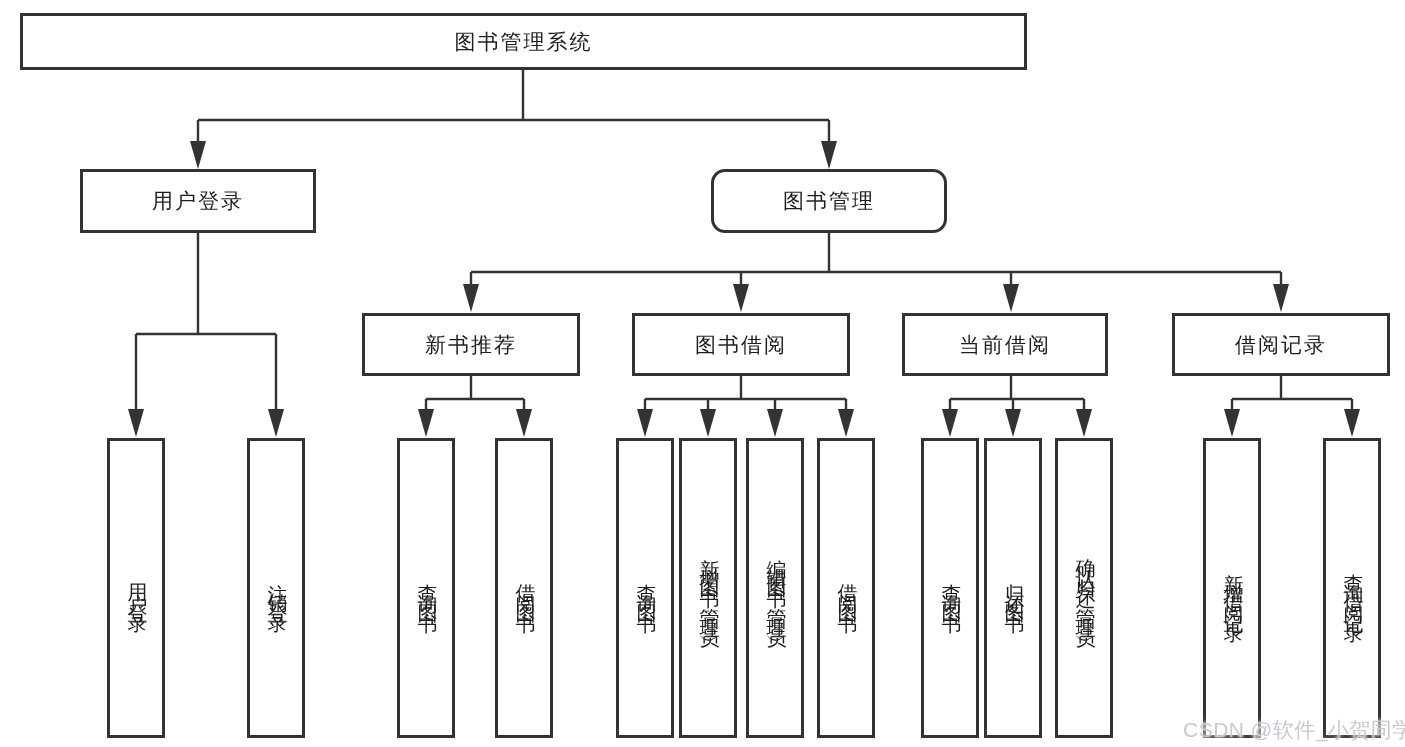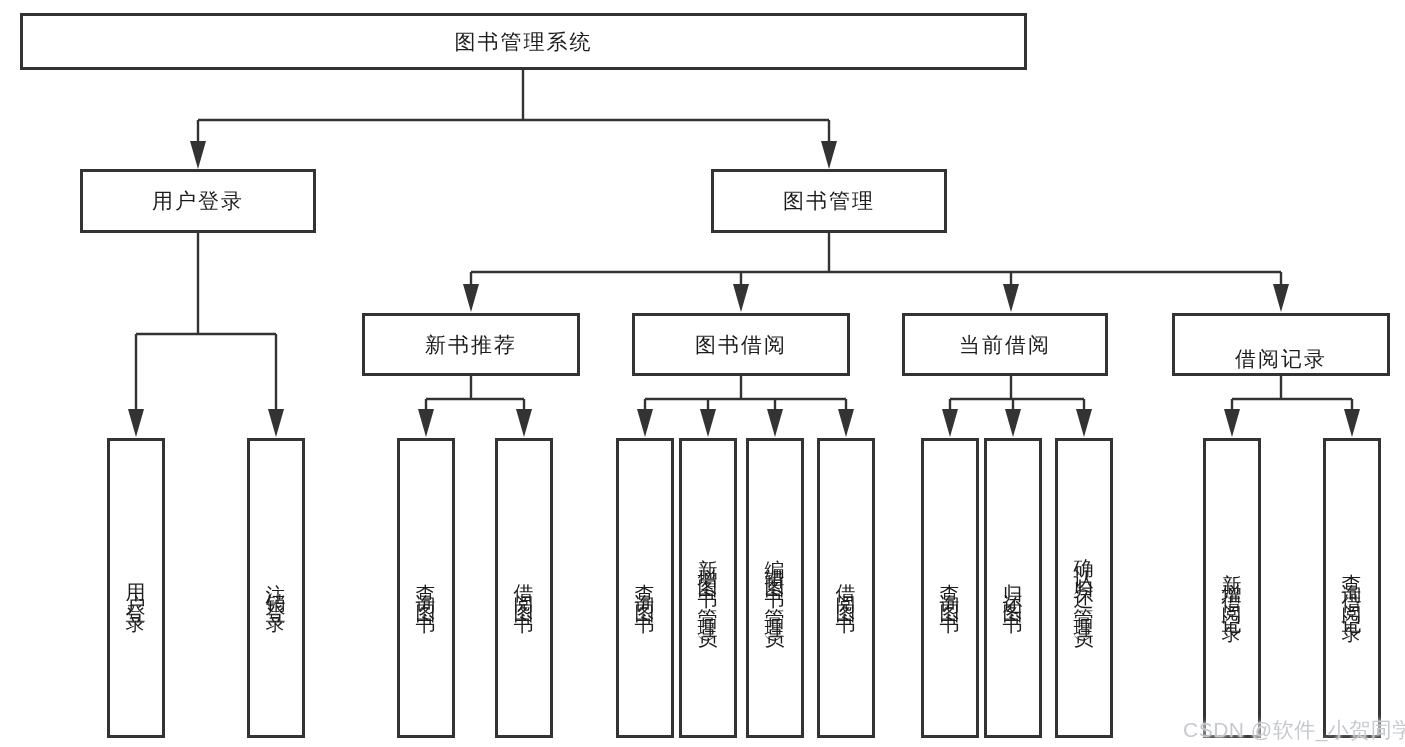--- a/index.html
+++ b/index.html
@@ -35,20 +35,21 @@
     stroke: none;
   }
   .box {
     position: absolute;
     border: 3px solid var(--line);
     background: var(--background);
     display: flex;
     align-items: center;
     justify-content: center;
     text-align: center;
+    font-family: Liberation Mono, monospace;
   }
   .hbox {
     font-size: 21px;
     letter-spacing: 2px;
     white-space: nowrap;
   }
   .vbox .vtext {
     writing-mode: vertical-rl;
     text-orientation: mixed;
     font-size: 20px;
@@ -109,34 +110,34 @@
     <polygon points="1352,437 1344,409 1360,409"></polygon>
   </svg>
 
   <div class="box hbox" style="left:20px; top:13px; width:1007px; height:57px;">
     <span>图书管理系统</span>
   </div>
 
   <div class="box hbox" style="left:80px; top:169px; width:236px; height:64px;">
     <span>用户登录</span>
   </div>
-  <div class="box hbox" style="left:711px; top:169px; width:236px; height:64px;">
+  <div class="box hbox" style="left:711px; top:169px; width:236px; height:64px;border-radius:14px;">
     <span>图书管理</span>
   </div>
 
   <div class="box hbox" style="left:362px; top:313px; width:218px; height:63px;">
     <span>新书推荐</span>
   </div>
   <div class="box hbox" style="left:632px; top:313px; width:218px; height:63px;">
     <span>图书借阅</span>
   </div>
   <div class="box hbox" style="left:902px; top:313px; width:206px; height:63px;">
     <span>当前借阅</span>
   </div>
-  <div class="box hbox" style="left:1172px; top:313px; width:218px; height:63px;align-items:flex-end;">
+  <div class="box hbox" style="left:1172px; top:313px; width:218px; height:63px;">
     <span>借阅记录</span>
   </div>
 
   <div class="box vbox" style="left:107px; top:438px; width:58px; height:300px;">
     <span class="vtext">用户登录</span>
   </div>
   <div class="box vbox" style="left:247px; top:438px; width:58px; height:300px;">
     <span class="vtext">注销登录</span>
   </div>
 

